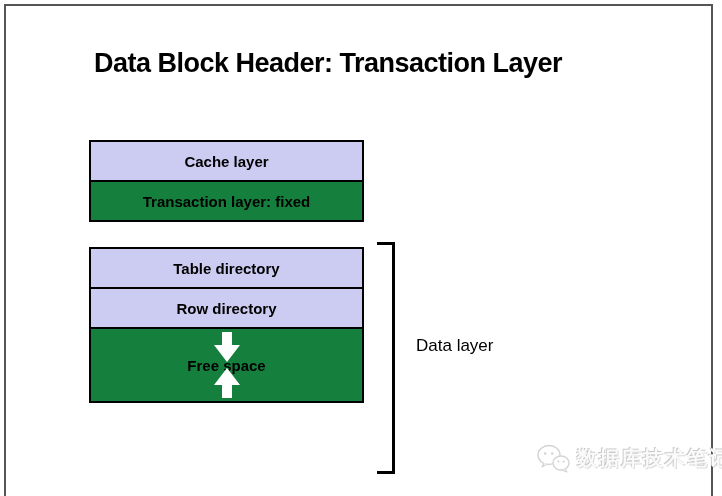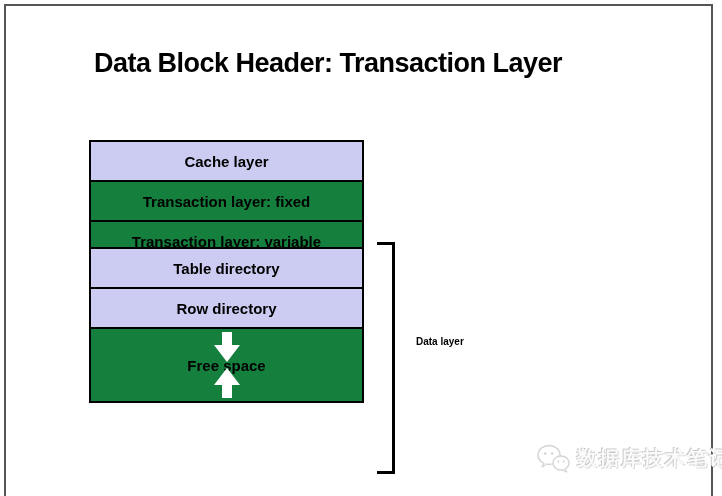--- a/index.html
+++ b/index.html
@@ -85,22 +85,22 @@
     width: 15px;
     height: 226px;
     border: 3px solid #000000;
     border-left: none;
     box-sizing: content-box;
   }
   .bracket-label {
     position: absolute;
     left: 416px;
     top: 336px;
-    font-size: 10px;
-    font-weight: bold;
+    font-size: 17px;
+    font-weight: normal;
     white-space: nowrap;
   }
 
   
   .watermark {
     position: absolute;
     left: 536px;
     top: 443px;
     display: flex;
     align-items: center;
@@ -122,23 +122,20 @@
 <div class="frame"></div>
 
 <h1 class="title">Data Block Header: Transaction Layer</h1>
 
 <div class="stack stack-top">
   <div class="block lavender">
     <span>Cache layer</span>
   </div>
   <div class="block blue">
     <span>Transaction layer: fixed</span>
-  </div>
-  <div class="block blue">
-    <span>Transaction layer: variable</span>
   </div>
 </div>
 
 <div class="stack stack-bottom">
   <div class="block lavender">
     <span>Table directory</span>
   </div>
   <div class="block lavender">
     <span>Row directory</span>
   </div>

